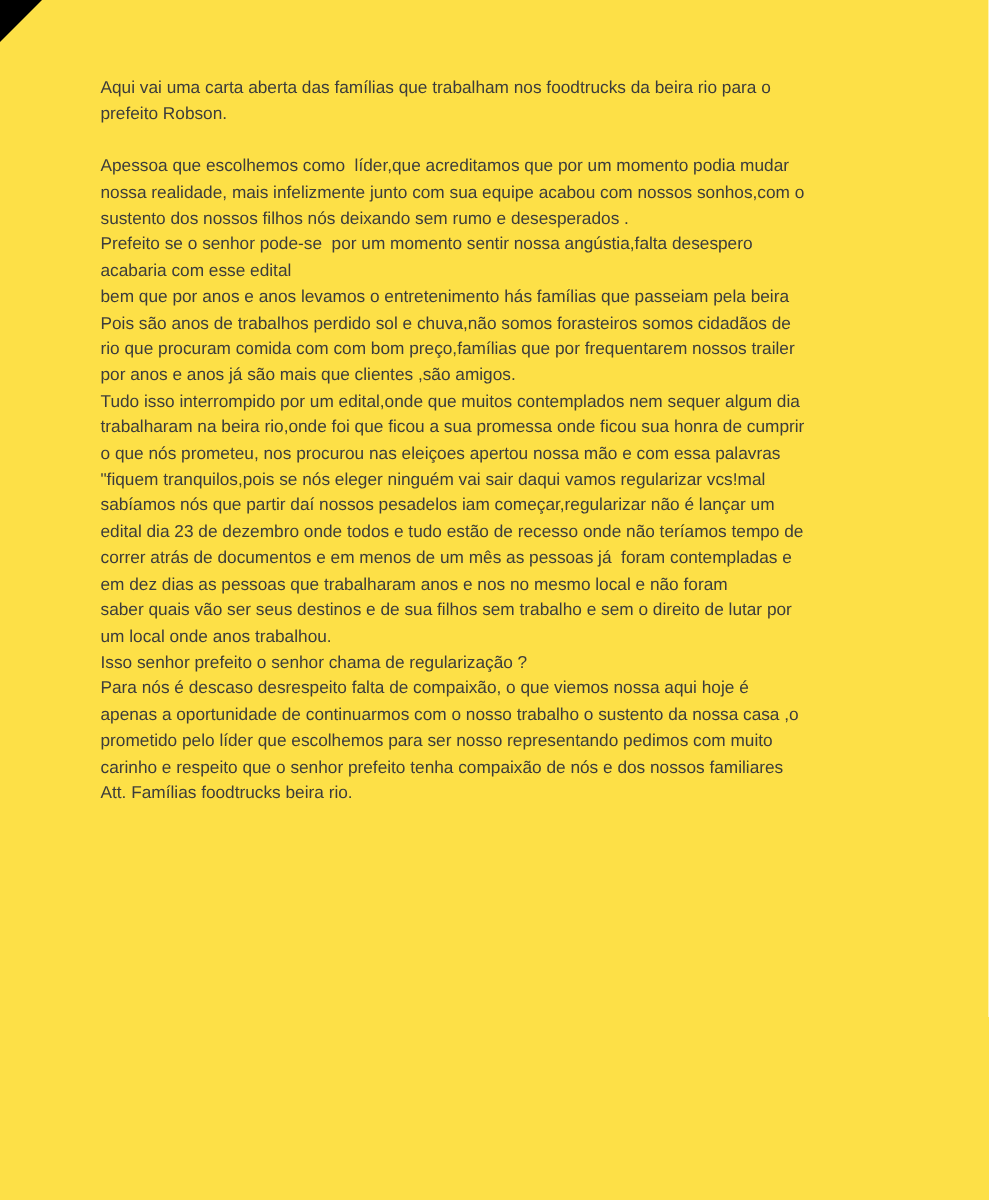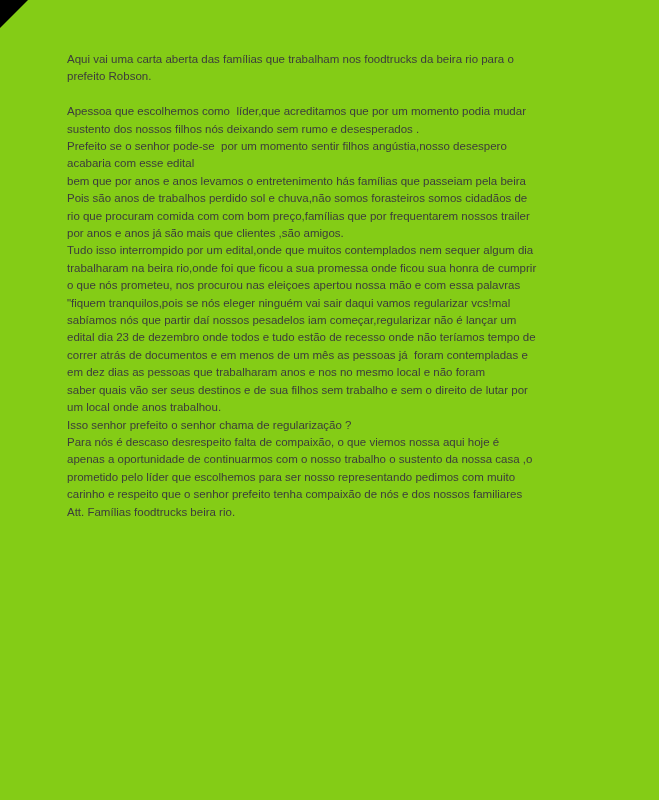--- a/index.html
+++ b/index.html
@@ -8,21 +8,21 @@
     padding: 0;
     width: 659px;
     height: 800px;
     background: #ffffff;
     overflow: hidden;
   }
   .page {
     position: relative;
     width: 659px;
     height: 800px;
-    background: #84cc16;
+    background: #fde047;
     font-family: "Liberation Sans", "DejaVu Sans", sans-serif;
   }
   .corner-fold {
     position: absolute;
     top: 0;
     left: 0;
     width: 28px;
     height: 28px;
     background: #000000;
     clip-path: polygon(0 0, 100% 0, 0 100%);
@@ -45,22 +45,23 @@
 </head>
 <body>
 
 <div class="page">
   <div class="corner-fold"></div>
   <div class="letter">
       <div class="line">Aqui vai uma carta aberta das famílias que trabalham nos foodtrucks da beira rio para o</div>
       <div class="line">prefeito Robson.</div>
       <div class="line"></div>
       <div class="line">Apessoa que escolhemos como  líder,que acreditamos que por um momento podia mudar</div>
+      <div class="line">nossa realidade, mais infelizmente junto com sua equipe acabou com nossos sonhos,com o</div>
       <div class="line">sustento dos nossos filhos nós deixando sem rumo e desesperados .</div>
-      <div class="line">Prefeito se o senhor pode-se  por um momento sentir filhos angústia,nosso desespero</div>
+      <div class="line">Prefeito se o senhor pode-se  por um momento sentir nossa angústia,falta desespero</div>
       <div class="line">acabaria com esse edital</div>
       <div class="line">bem que por anos e anos levamos o entretenimento hás famílias que passeiam pela beira</div>
       <div class="line">Pois são anos de trabalhos perdido sol e chuva,não somos forasteiros somos cidadãos de</div>
       <div class="line">rio que procuram comida com com bom preço,famílias que por frequentarem nossos trailer</div>
       <div class="line">por anos e anos já são mais que clientes ,são amigos.</div>
       <div class="line">Tudo isso interrompido por um edital,onde que muitos contemplados nem sequer algum dia</div>
       <div class="line">trabalharam na beira rio,onde foi que ficou a sua promessa onde ficou sua honra de cumprir</div>
       <div class="line">o que nós prometeu, nos procurou nas eleiçoes apertou nossa mão e com essa palavras</div>
       <div class="line">"fiquem tranquilos,pois se nós eleger ninguém vai sair daqui vamos regularizar vcs!mal</div>
       <div class="line">sabíamos nós que partir daí nossos pesadelos iam começar,regularizar não é lançar um</div>

